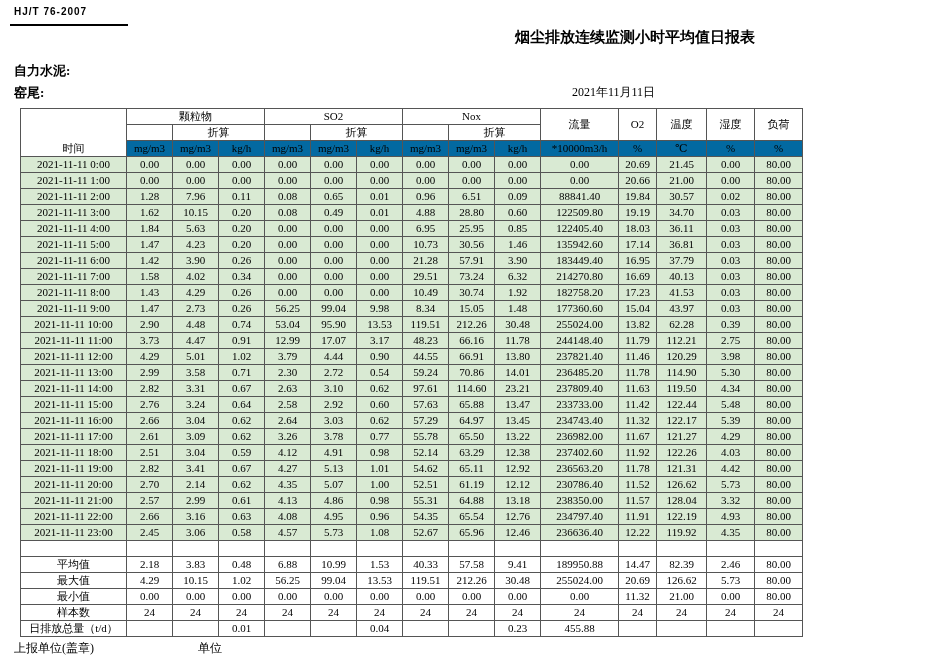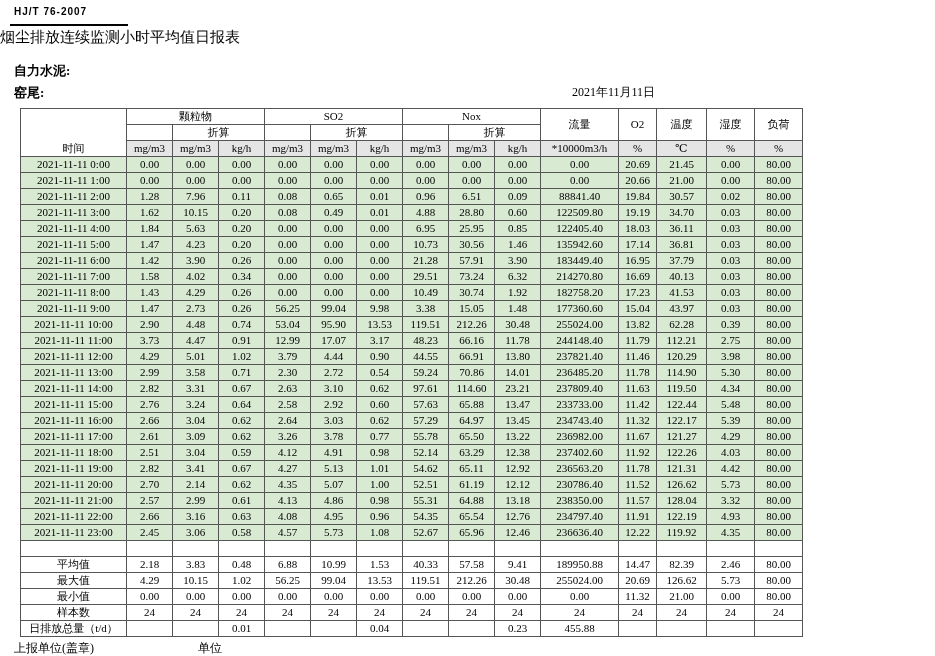--- a/index.html
+++ b/index.html
@@ -14,22 +14,22 @@
   .doc-code{
     position:absolute;left:14px;top:6px;
     font-family:Liberation Sans, sans-serif;
     font-weight:bold;font-size:10px;letter-spacing:1px;
   }
   .rule{
     position:absolute;left:10px;top:24px;width:118px;height:0;
     border-top:2px solid #000;
   }
   .title{
-    position:absolute;left:0;top:28px;width:755px;text-align:left;
-    font-size:15px;font-weight:normal;
+    position:absolute;left:0;top:28px;width:755px;text-align:right;
+    font-size:15px;font-weight:bold;
     font-family:"Liberation Serif","DejaVu Serif",serif;
   }
   .company{
     position:absolute;left:14px;top:62px;font-size:13px;font-weight:bold;
     font-family:"Liberation Serif","DejaVu Serif",serif;
   }
   .kiln{
     position:absolute;left:14px;top:84px;font-size:13px;font-weight:bold;
     font-family:"Liberation Serif","DejaVu Serif",serif;
   }
@@ -48,21 +48,21 @@
     border:1px solid #555;
     padding:0 3px;
     height:15px;
     line-height:15px;
     text-align:center;
     font-weight:normal;
     white-space:nowrap;
     overflow:hidden;
   }
   .grp-head{font-size:11px;}
-  .unit-row td{background:#e5e5e5;}
+  .unit-row td{background:#0369a1;}
   .time-col{width:106px;}
   .num-col{width:46px;}
   .flow-col{width:78px;}
   .o2-col{width:38px;}
   .temp-col{width:50px;}
   .hum-col{width:48px;}
   .load-col{width:48px;}
   .data-row td{background:#d9ead3;}
   .spacer-row td{border-left:1px solid #555;border-right:1px solid #555;border-top:1px solid #555;border-bottom:1px solid #555;height:8px;background:#fff;}
   .summary-row td{background:#fff;}
@@ -300,21 +300,21 @@
         <td>80.00</td>
       </tr>
       <tr class="data-row">
         <td>2021-11-11  9:00</td>
         <td>1.47</td>
         <td>2.73</td>
         <td>0.26</td>
         <td>56.25</td>
         <td>99.04</td>
         <td>9.98</td>
-        <td>3.38</td>
+        <td>8.34</td>
         <td>15.05</td>
         <td>1.48</td>
         <td>177360.60</td>
         <td>15.04</td>
         <td>43.97</td>
         <td>0.03</td>
         <td>80.00</td>
       </tr>
       <tr class="data-row">
         <td>2021-11-11 10:00</td>

